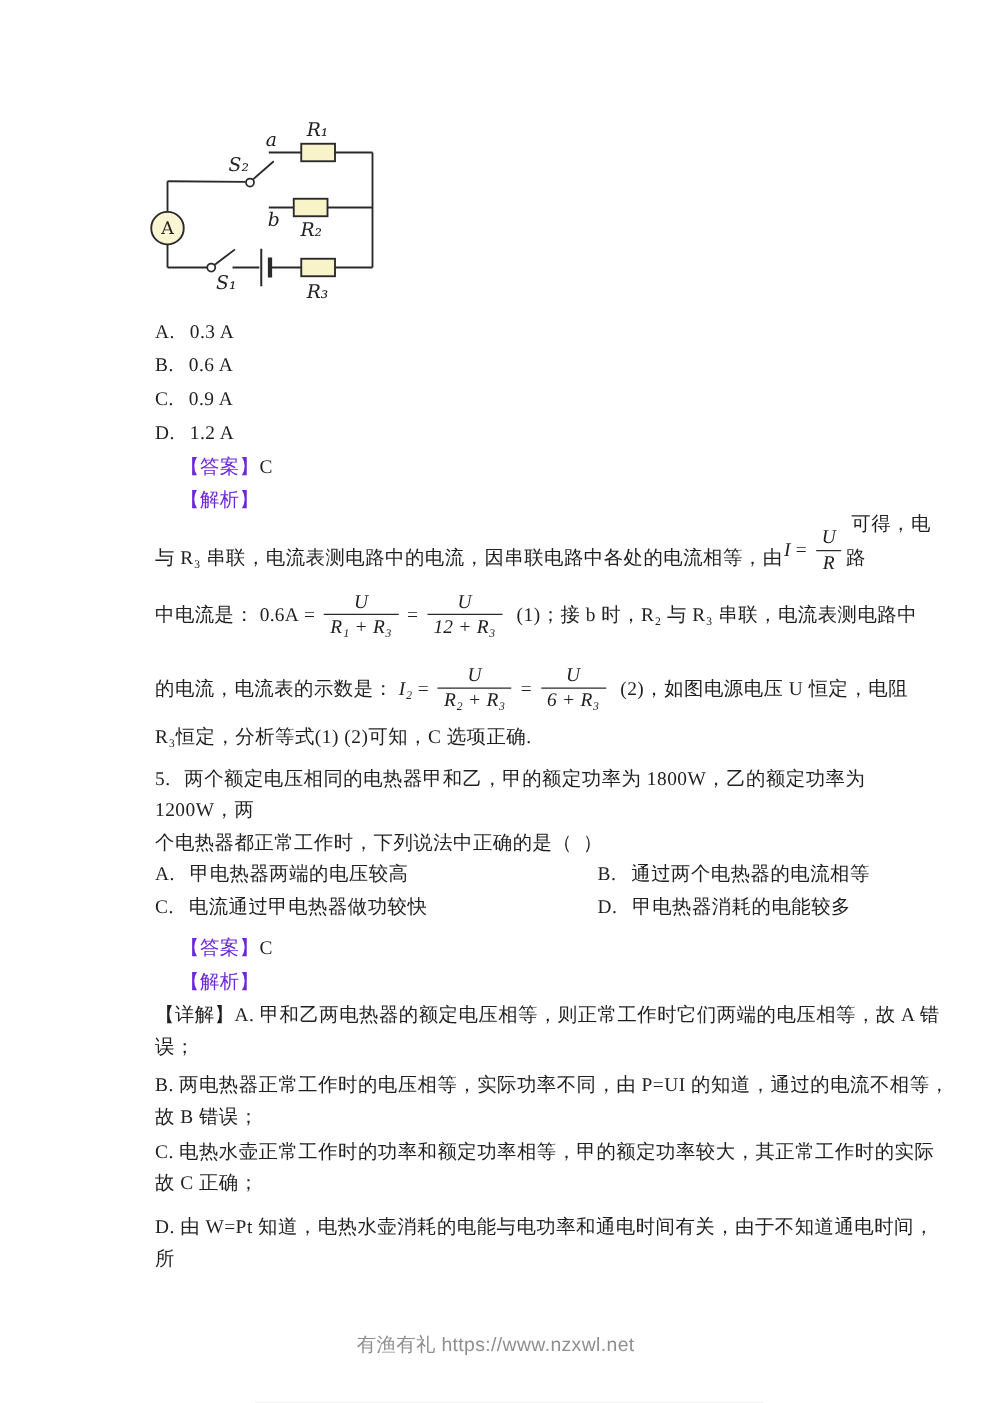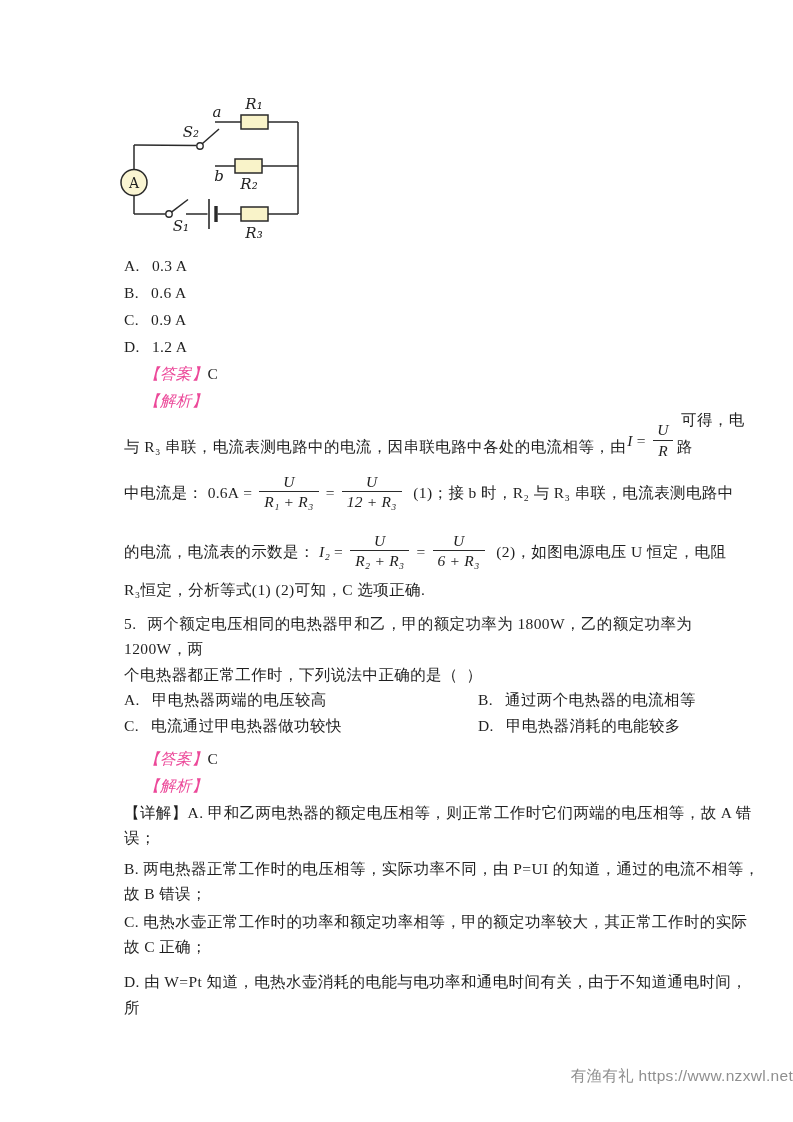--- a/index.html
+++ b/index.html
@@ -15,21 +15,21 @@
   
   .content{
     position:absolute;left:88px;top:252px;width:636px;
     font-size:15.5px;letter-spacing:0.4px;line-height:27px;margin-left:36px;
   }
   .t{white-space:pre-wrap;}
   .line{white-space:nowrap;}
   .opt4{height:27px;}
   .optlab{display:inline-block;margin-right:12px;}
   .ansline{padding-left:20px;height:27px;}
-  .blue{color:#ec4899;font-style:italic;}
+  .blue{color:#6d28d9;}
   .q5{line-height:25.4px;}
   .optrow{display:flex;height:25.4px;white-space:nowrap;}
   .optcell-l{width:354px;}
   .qnum{display:inline-block;margin-right:11px;}
   
   .fline{display:flex;align-items:center;white-space:nowrap;}
   .fl2{height:46px;align-items:flex-end;}
   .fl3{height:52px;margin-top:6px;}
   .fl4{height:50px;margin-top:8px;align-items:center;}
   .fx{display:inline-flex;align-items:center;font-size:15.5px;letter-spacing:0.2px;}
@@ -37,21 +37,21 @@
   .fnum{font-style:normal;}
   .frac{display:inline-flex;flex-direction:column;align-items:center;margin:0 3px;line-height:1.18;font-style:italic;}
   .frac .fd{border-top:1.3px solid #2a2a2a;padding:1px 5px 0 5px;}
   .frac .fn{padding:0 5px;}
   .mt8{margin-top:8px;}
   .mt5{margin-top:5px;}
   .mt2{margin-top:2px;}
   .mt10{margin-top:10px;}
   
   .footer{
-    position:absolute;left:0;top:1066px;width:100%;text-align:right;
+    position:absolute;left:0;top:1066px;width:100%;text-align:center;
     font-family:"Liberation Sans","DejaVu Sans",sans-serif;
     font-size:15.5px;color:#8f8f8f;letter-spacing:0.3px;
   }
 </style>
 </head>
 <body>
 
 <div class="page">
 
   <svg class="circuit" width="345" height="162" viewBox="0 0 345 162">

